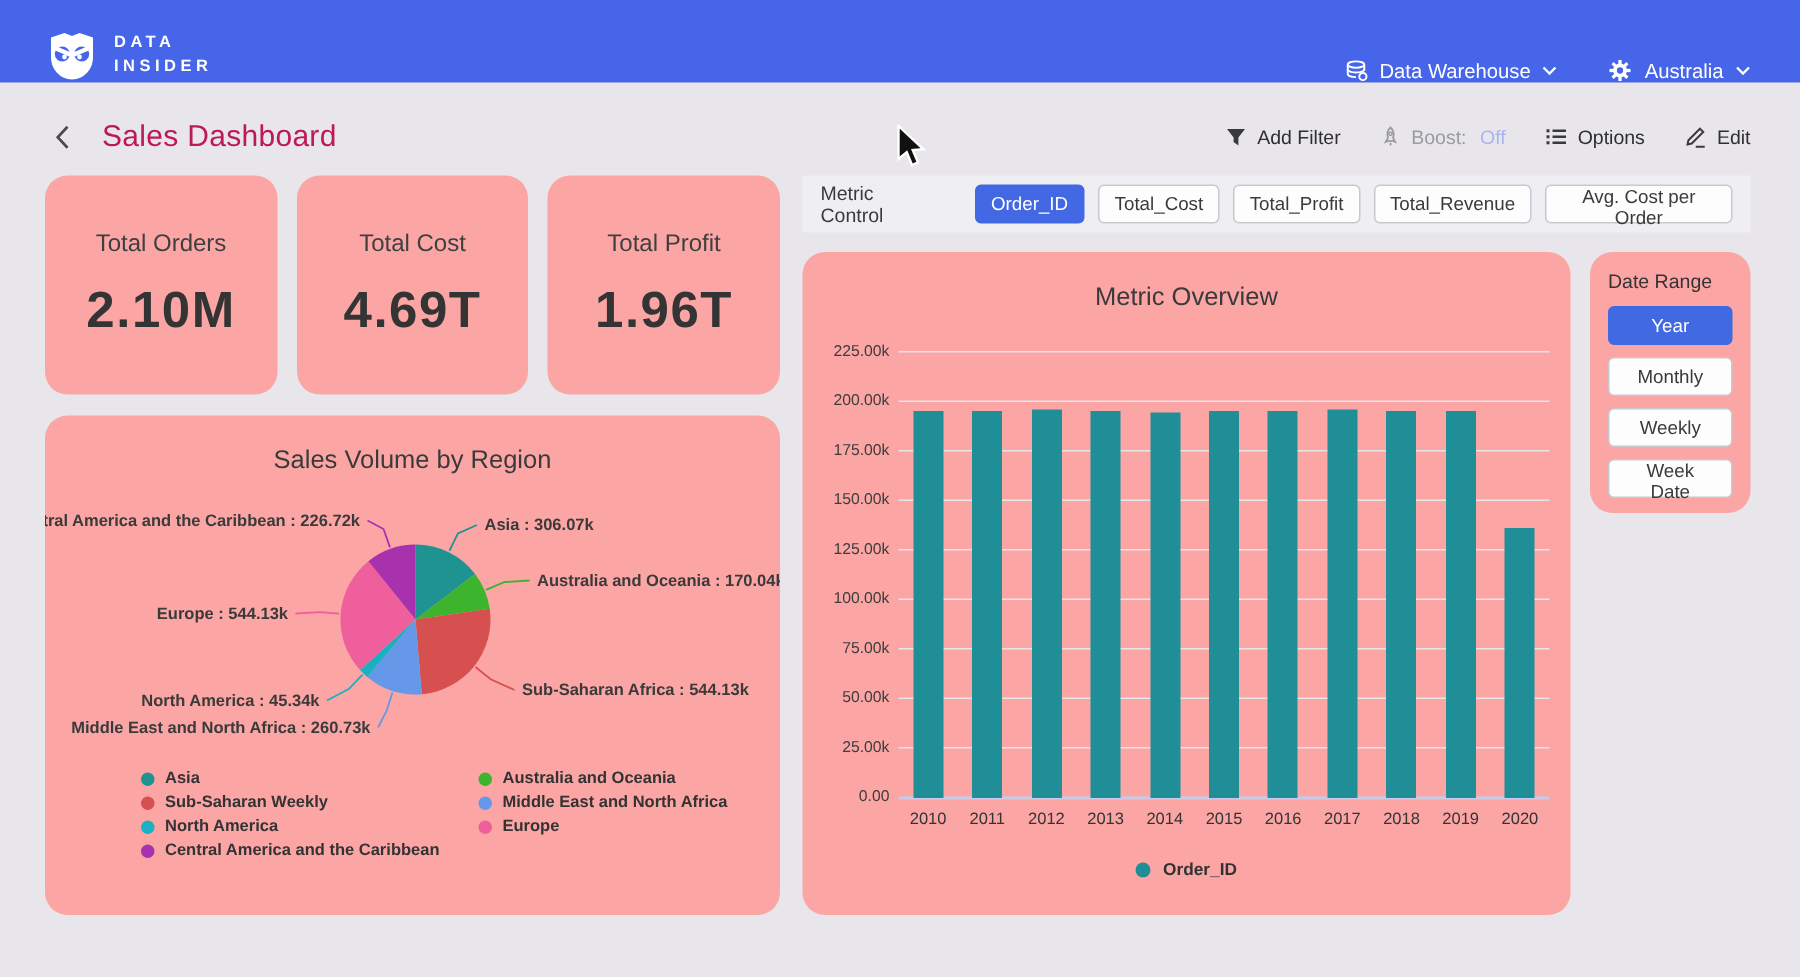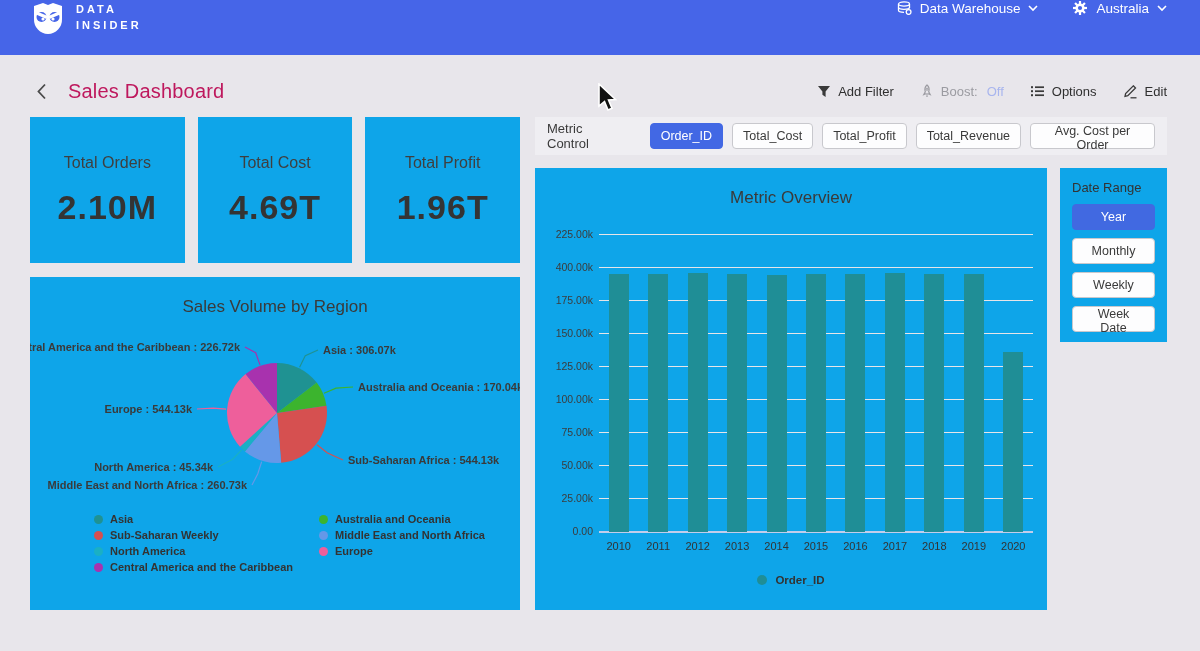--- a/index.html
+++ b/index.html
@@ -1,40 +1,40 @@
 <!DOCTYPE html>
 <html><head>
 <meta charset="utf-8">
 <style>
   * { margin:0; padding:0; box-sizing:border-box; }
   html,body { width:1200px; height:651px; overflow:hidden; }
   body { font-family:"Liberation Sans", sans-serif; background:#e8e6eb; position:relative; }
 
   
-  .navbar { height:55px; background:#4665e8; display:flex; align-items:flex-start; padding:0 33px 0 30px; }
+  .navbar { height:55px; background:#4665e8; display:flex; align-items:flex-end; padding:0 33px 0 30px; }
   .logo { display:flex; align-items:center; gap:10px; }
   .logo-text { color:#fff; font-size:11px; font-weight:bold; letter-spacing:3px; line-height:1.45; }
   .nav-right { margin-left:auto; display:flex; align-items:center; gap:34px; }
   .nav-pill { background:#fff; border-radius:17px; height:31px; display:flex; align-items:center; gap:8px; padding:0 16px; color:#3d5ed9; font-size:13.5px; font-weight:bold; border:none; cursor:pointer; }
   .nav-item { display:flex; align-items:center; gap:8px; color:#fff; font-size:13.5px; font-weight:500; cursor:pointer; }
 
   
   .page-header { display:flex; align-items:center; padding:24px 33px 14px 30px; }
   .back-btn { width:24px; height:24px; display:flex; align-items:center; justify-content:center; cursor:pointer; }
   .page-title { font-size:20px; color:#be185d; margin-left:14px; letter-spacing:0.2px; }
   .header-actions { margin-left:auto; display:flex; align-items:center; gap:26px; font-size:13px; color:#2f2f2f; }
   .h-action { display:flex; align-items:center; gap:7px; cursor:pointer; font-weight:500; }
   .boost-label { color:#9b9ba1; }
   .boost-value { color:#a8b5ee; margin-left:2px; }
 
   
   .content { display:flex; gap:15px; padding:0 33px 0 30px; }
   .left-col { width:490px; flex:none; }
   .right-col { flex:1; min-width:0; }
-  .card { background:#0ea5e9; }
+  .card { background:#fca5a5;border-radius:15px; }
 
   
   .kpi-row { display:flex; gap:13px; margin-bottom:14px; }
   .kpi-card { flex:1; height:146px; display:flex; flex-direction:column; align-items:center; justify-content:center; gap:16px; }
   .kpi-label { font-size:16px; color:#3f3f3f; }
   .kpi-value { font-size:34px; font-weight:bold; color:#343434; letter-spacing:1px; }
 
   
   .pie-card { height:333px; }
   .card-title { text-align:center; font-size:17px; color:#3a3a3a; padding-top:20px; }
@@ -281,21 +281,21 @@
             <div class="gridline" style="top: 132px;">
               <span class="tick-label">125.00k</span>
             </div>
             <div class="gridline" style="top: 99px;">
               <span class="tick-label">150.00k</span>
             </div>
             <div class="gridline" style="top: 66px;">
               <span class="tick-label">175.00k</span>
             </div>
             <div class="gridline" style="top: 33px;">
-              <span class="tick-label">400.00k</span>
+              <span class="tick-label">200.00k</span>
             </div>
             <div class="gridline" style="top: 0px;">
               <span class="tick-label">225.00k</span>
             </div>
           <div class="bars-row" id="bars-row">
               <div class="bar-col">
                 <div class="bar" style="height: 258.2px; background: rgb(31, 142, 150);"></div>
               </div>
               <div class="bar-col">
                 <div class="bar" style="height: 257.9px; background: rgb(31, 142, 150);"></div>

